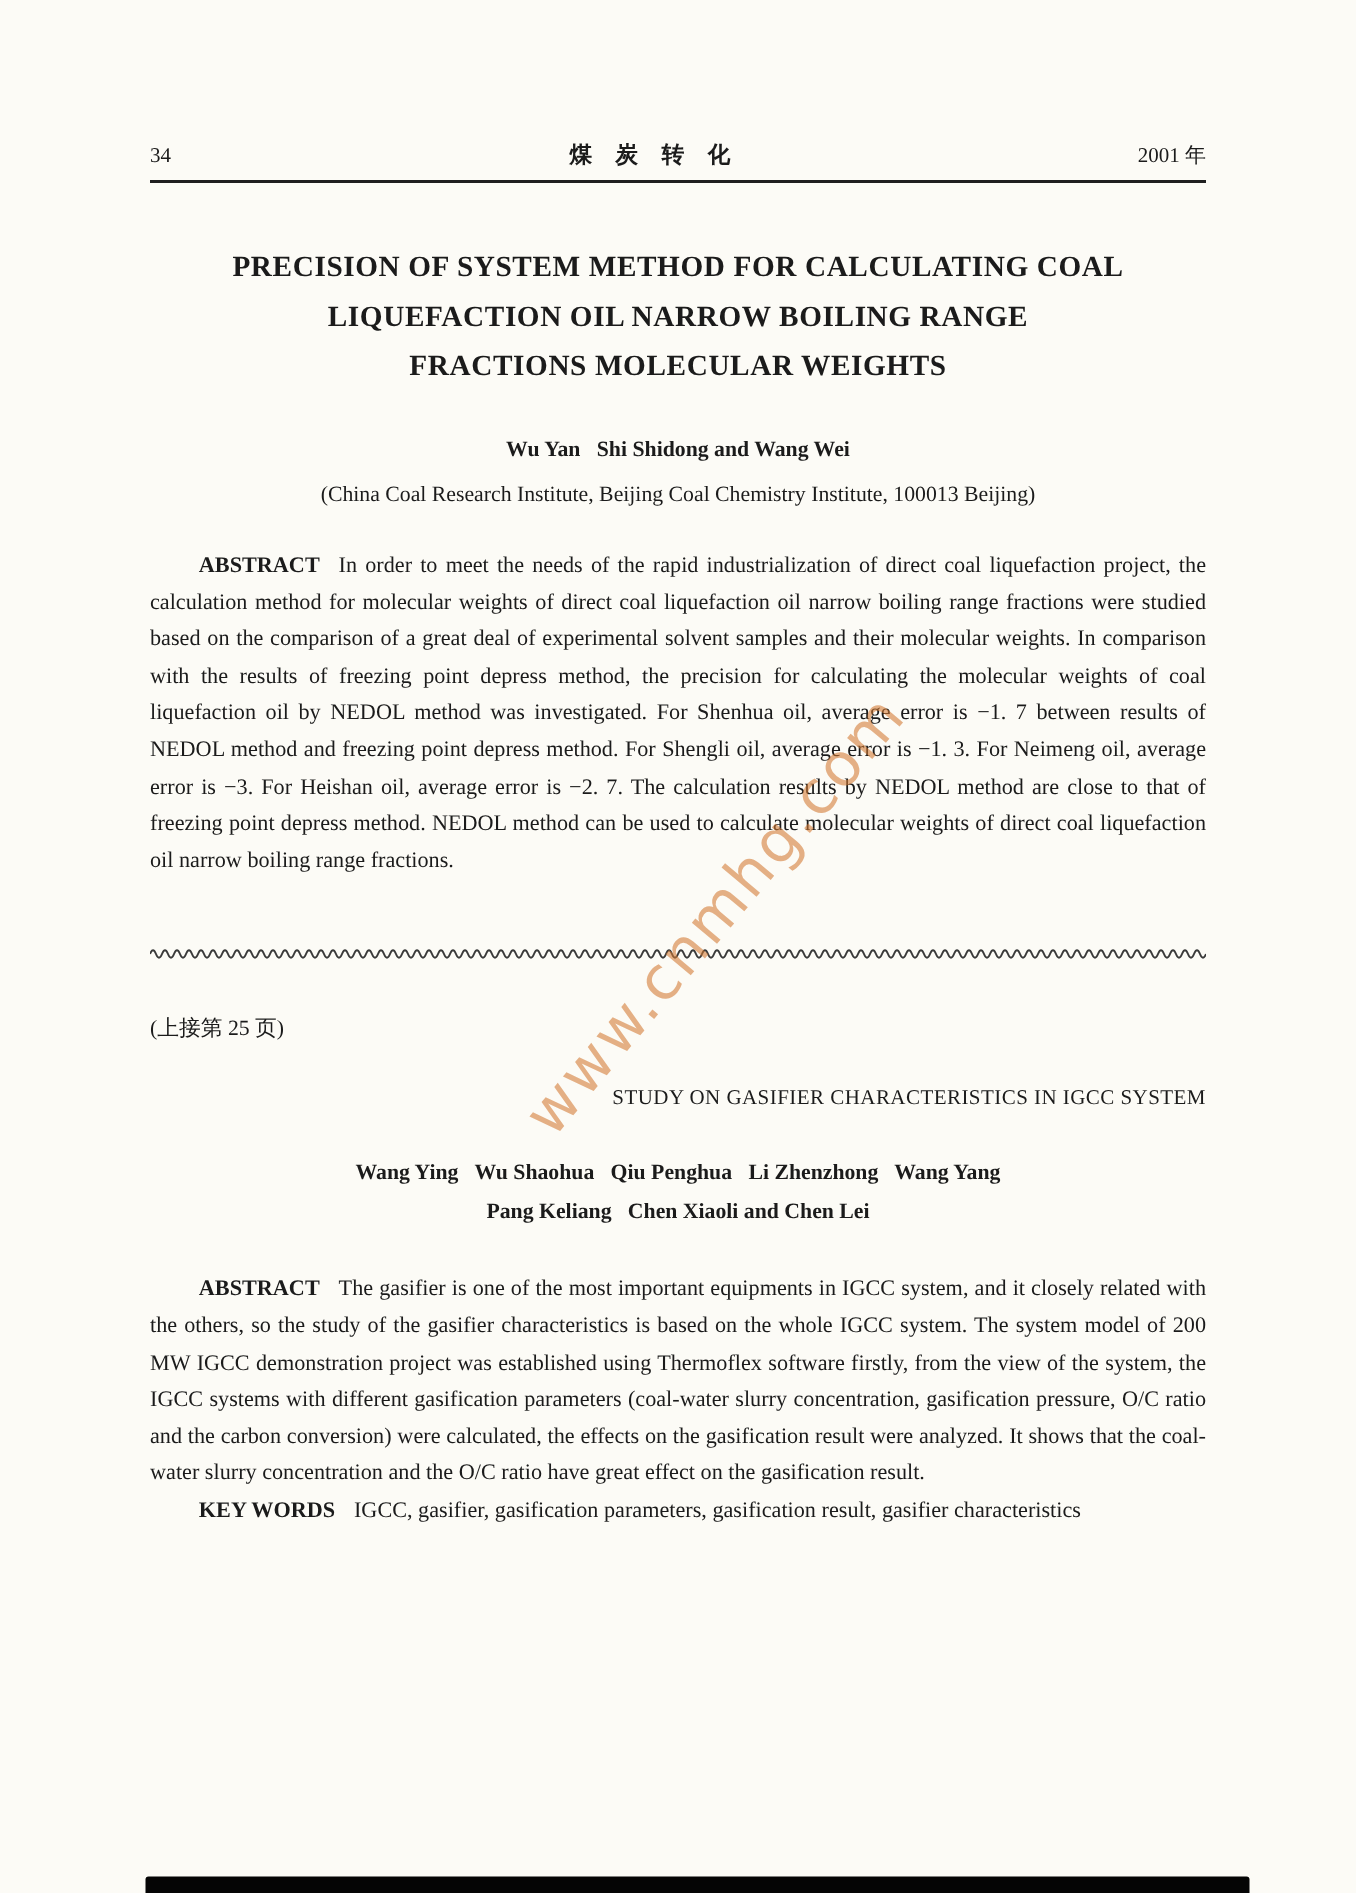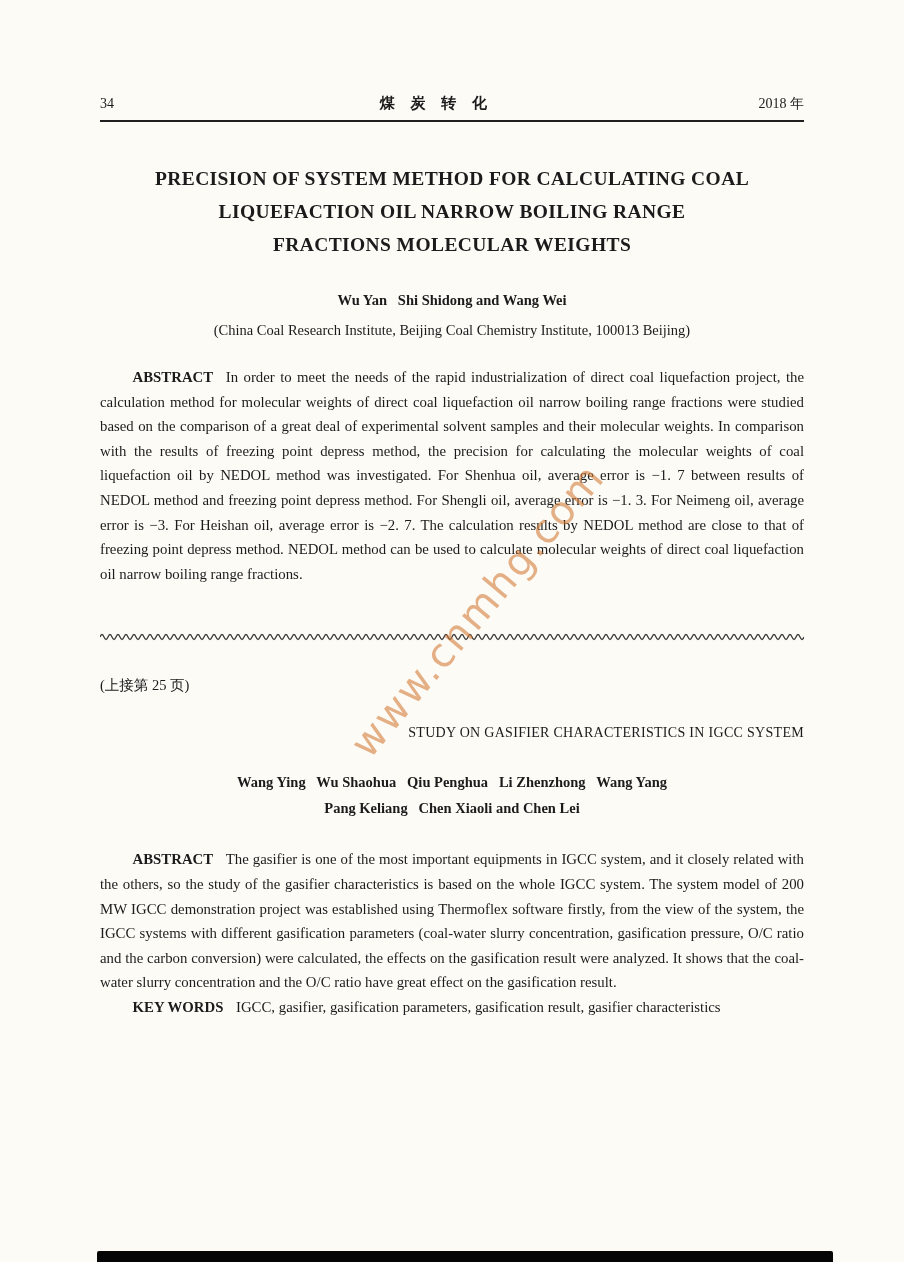--- a/index.html
+++ b/index.html
@@ -59,21 +59,21 @@
 </style>
 </head>
 <body>
 
 <div class="page">
   <div class="content">
 
     <div class="header">
       <span>34</span>
       <span class="journal-title">煤 炭 转 化</span>
-      <span>2018 年</span>
+      <span>2001 年</span>
     </div>
     <hr class="header-rule">
 
     <div class="title1">
       <div>PRECISION OF SYSTEM METHOD FOR CALCULATING COAL</div>
       <div>LIQUEFACTION OIL NARROW BOILING RANGE</div>
       <div>FRACTIONS MOLECULAR WEIGHTS</div>
     </div>
 
     <div class="authors">Wu Yan   Shi Shidong and Wang Wei</div>

